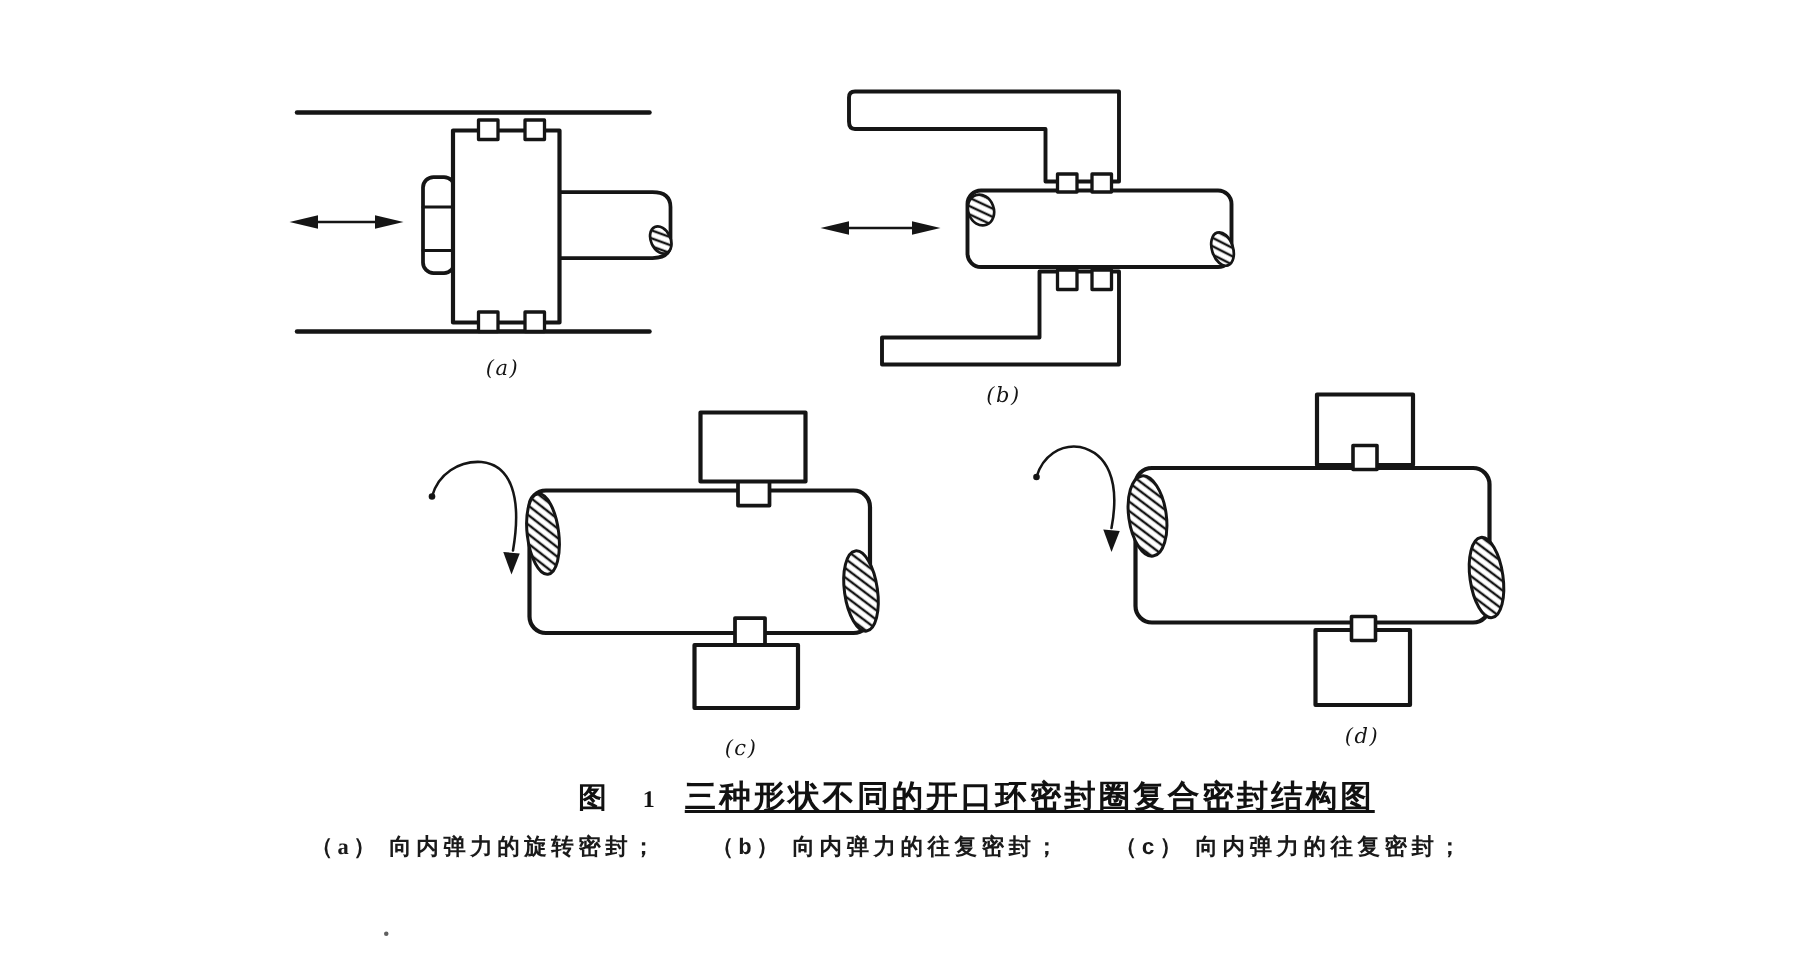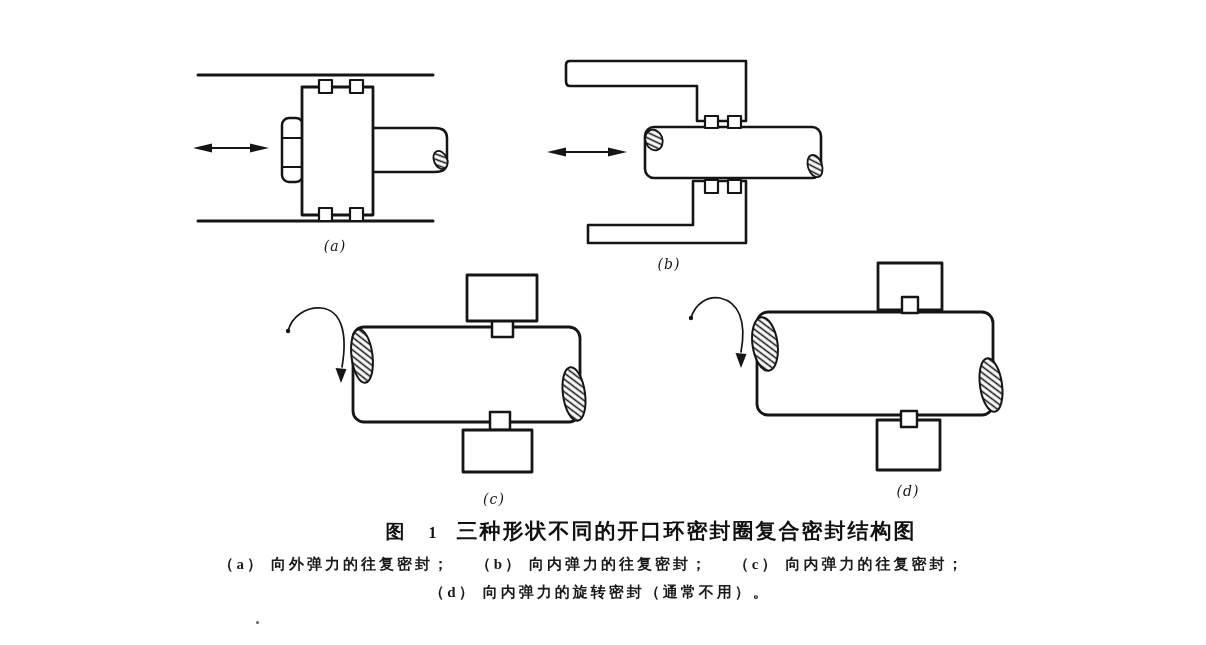--- a/index.html
+++ b/index.html
@@ -8,27 +8,27 @@
   .page{position:relative;width:1206px;height:645px;background:#ffffff;}
   .fig{position:absolute;}
   .fig svg{display:block;}
   .sublabel{position:absolute;transform:translateX(-50%);
             font:italic 14px "DejaVu Serif",serif;color:#151515;letter-spacing:1px;}
   .title-line{position:absolute;top:517px;left:651px;transform:translateX(-50%);
               display:flex;align-items:baseline;white-space:nowrap;color:#111;}
   .fig-word{font-family:"Liberation Serif",serif;font-weight:700;font-size:19px;}
   .fig-num{font-family:"Liberation Serif",serif;font-weight:700;font-size:16px;margin-left:24px;}
   .fig-title{font-family:"Liberation Sans",sans-serif;font-weight:700;font-size:21px;
-             margin-left:20px;letter-spacing:2px;}
+             margin-left:20px;letter-spacing:2px;text-decoration:underline;}
   .cap{position:absolute;white-space:nowrap;color:#1a1a1a;
        font-family:"Liberation Serif",serif;font-weight:600;font-size:15px;letter-spacing:3px;}
   .cap-1{top:555px;left:592px;transform:translateX(-50%);}
   .cap-2{top:583px;left:600px;transform:translateX(-50%);}
   .seg{display:inline;}
-  .seg + .seg{margin-left:18px;}
+  .seg + .seg{margin-left:28px;font-family:Liberation Mono, monospace;}
   .lab{margin-right:6px;}
   .speck{position:absolute;left:256px;top:621px;width:3px;height:3px;
          background:#444;border-radius:50%;opacity:.85;}
 </style>
 </head>
 <body>
 
 <div class="page">
 
   <div class="fig" style="left:185px;top:58px;width:280px;height:200px">
@@ -141,24 +141,21 @@
     <span class="sublabel" style="left:225px;top:225px">(d)</span>
   </div>
 
   <div class="title-line">
     <span class="fig-word">图</span>
     <span class="fig-num">1</span>
     <span class="fig-title">三种形状不同的开口环密封圈复合密封结构图</span>
   </div>
 
   <div class="cap cap-1">
-    <span class="seg"><span class="lab">（a）</span><span>向外弹力的往复密封；</span></span>
+    <span class="seg"><span class="lab">（a）</span><span>向内弹力的旋转密封；</span></span>
     <span class="seg"><span class="lab">（b）</span><span>向内弹力的往复密封；</span></span>
     <span class="seg"><span class="lab">（c）</span><span>向内弹力的往复密封；</span></span>
   </div>
 
-  <div class="cap cap-2">
-    <span class="seg"><span class="lab">（d）</span><span>向内弹力的旋转密封（通常不用）。</span></span>
-  </div>
 
   <div class="speck"></div>
 
 </div>
 
 </body></html>

